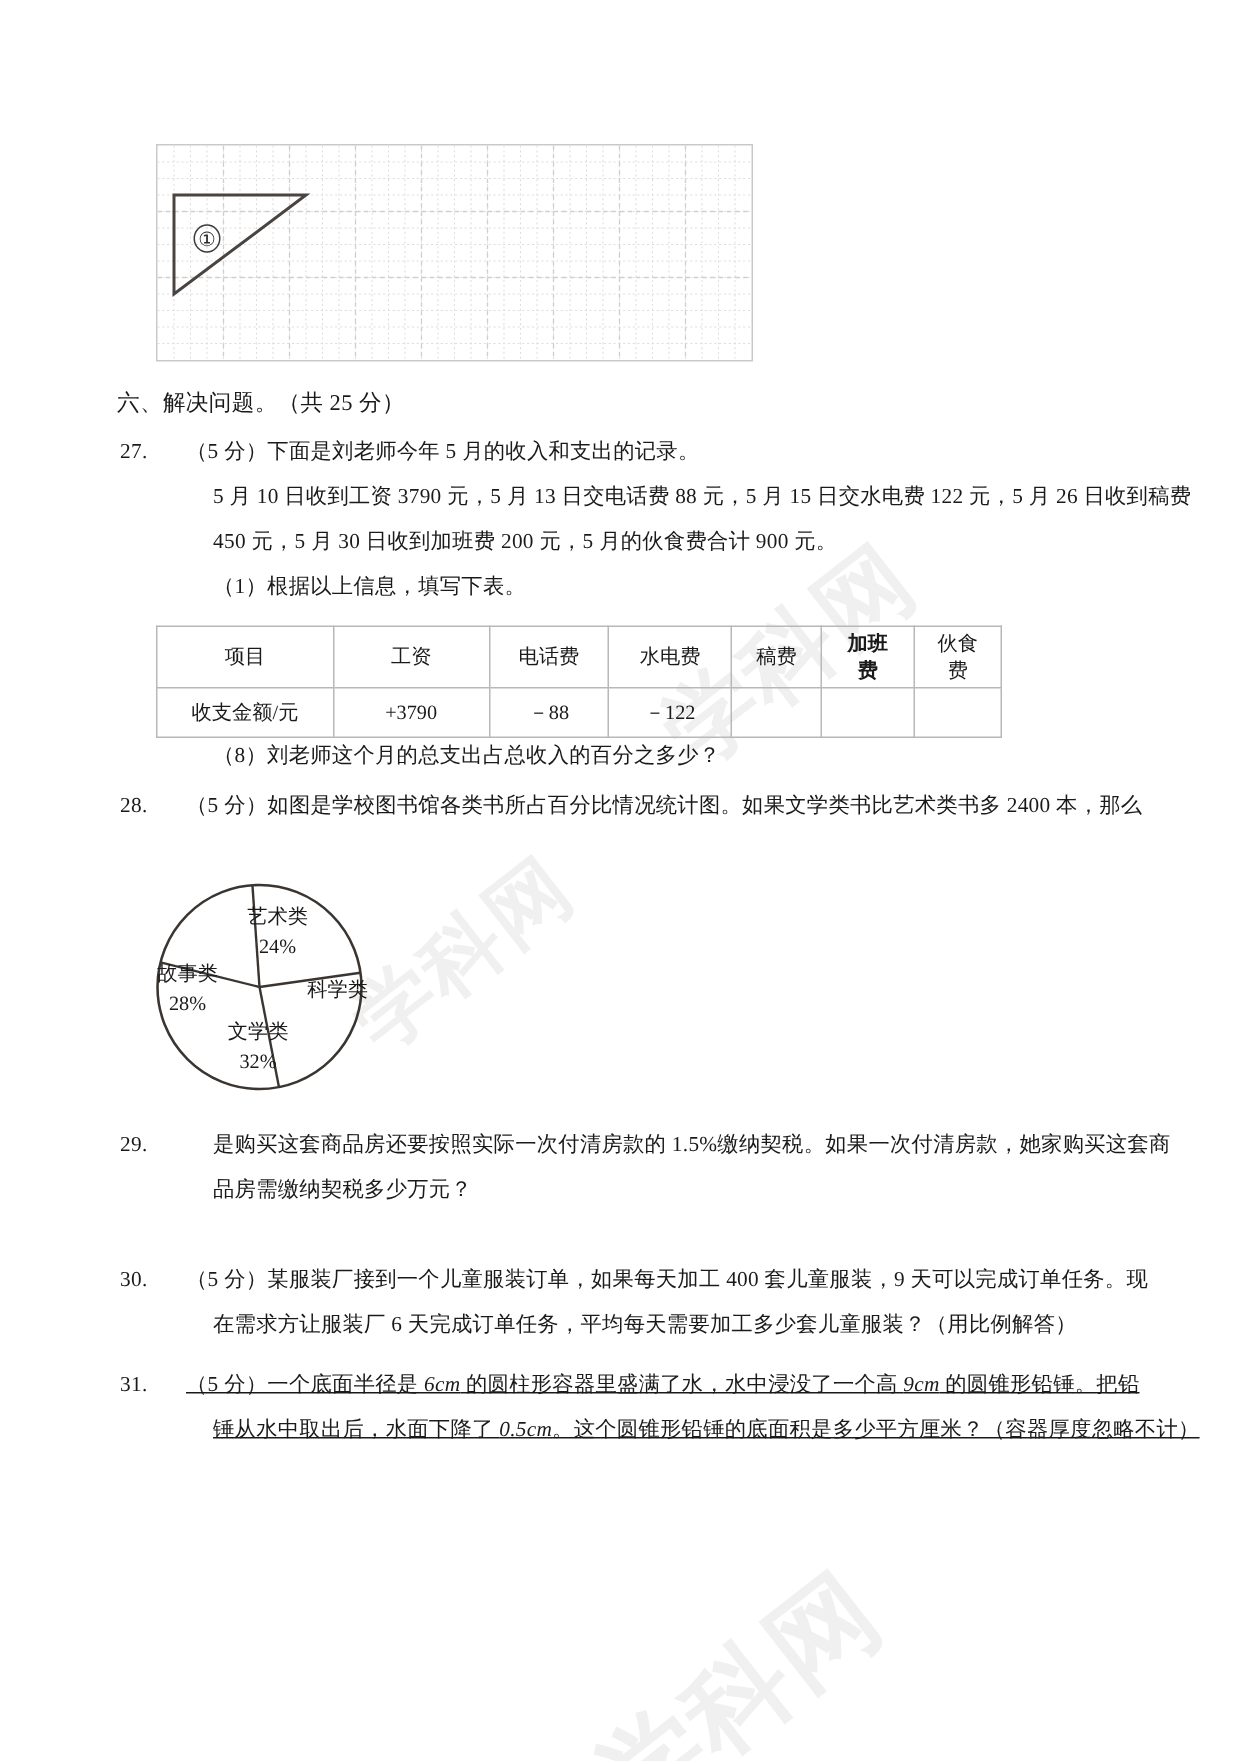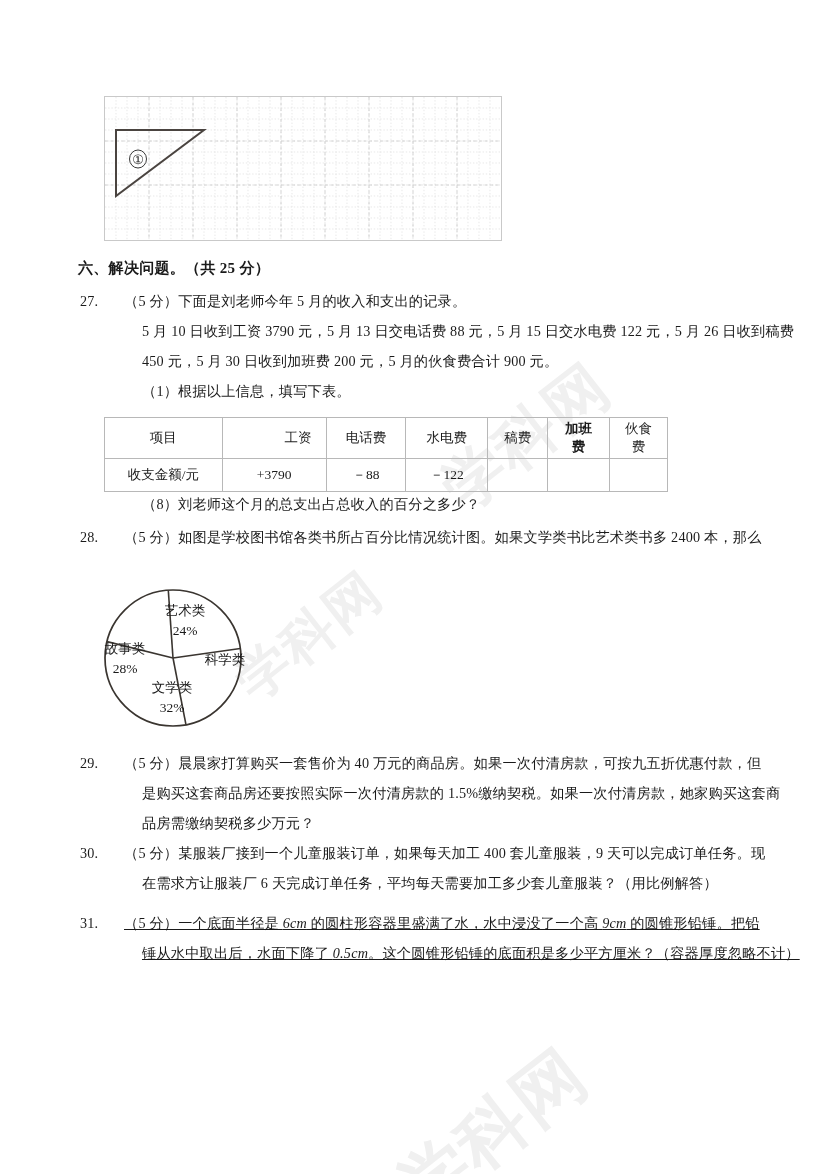--- a/index.html
+++ b/index.html
@@ -47,21 +47,21 @@
     overflow: hidden;
   }
   .grid-figure svg { display: block; }
 
   
   .section-heading {
     position: absolute;
     left: 78px;
     top: 259px;
     font-size: 15px;
-    font-weight: 700;
+    font-weight: 400;
     letter-spacing: 0.3px;
   }
 
   
   .q {
     position: absolute;
     font-size: 14.2px;
     line-height: 30px;
     letter-spacing: 0.2px;
   }
@@ -96,21 +96,21 @@
     background: transparent;
   }
   .record-table td {
     border: 1px solid #b8b8b8;
     height: 33px;
     text-align: center;
     vertical-align: middle;
     padding: 2px 14px;
   }
   .record-table .c-item  { width: 118px; }
-  .record-table .c-wage  { width: 104px; text-align: right; }
+  .record-table .c-wage  { width: 104px; }
   .record-table .c-phone { width: 80px; }
   .record-table .c-util  { width: 82px; }
   .record-table .c-manu  { width: 60px; }
   .record-table .c-ot    { width: 62px; font-weight: bold; }
   .record-table .c-food  { width: 58px; }
 
   
   .pie-wrap {
     position: absolute;
     left: 100px;
@@ -278,21 +278,20 @@
       <text class="pie-pct" x="72" y="132" text-anchor="middle">32%</text>
 
       <text class="pie-label" x="25" y="73" text-anchor="middle">故事类</text>
       <text class="pie-pct" x="25" y="93" text-anchor="middle">28%</text>
     </svg>
   </div>
 
   <div class="q" id="q29">
     <span class="q-num">29.</span>
     <div class="q-body">
-      <span class="q-line">（5 分）晨晨家打算购买一套售价为 40 万元的商品房。如果一次付清房款，可按九五折优惠付款，但</span>
       <span class="q-line q-indent">是购买这套商品房还要按照实际一次付清房款的 1.5%缴纳契税。如果一次付清房款，她家购买这套商</span>
       <span class="q-line q-indent">品房需缴纳契税多少万元？</span>
     </div>
   </div>
 
   <div class="q" id="q30">
     <span class="q-num">30.</span>
     <div class="q-body">
       <span class="q-line">（5 分）某服装厂接到一个儿童服装订单，如果每天加工 400 套儿童服装，9 天可以完成订单任务。现</span>
       <span class="q-line q-indent">在需求方让服装厂 6 天完成订单任务，平均每天需要加工多少套儿童服装？（用比例解答）</span>

